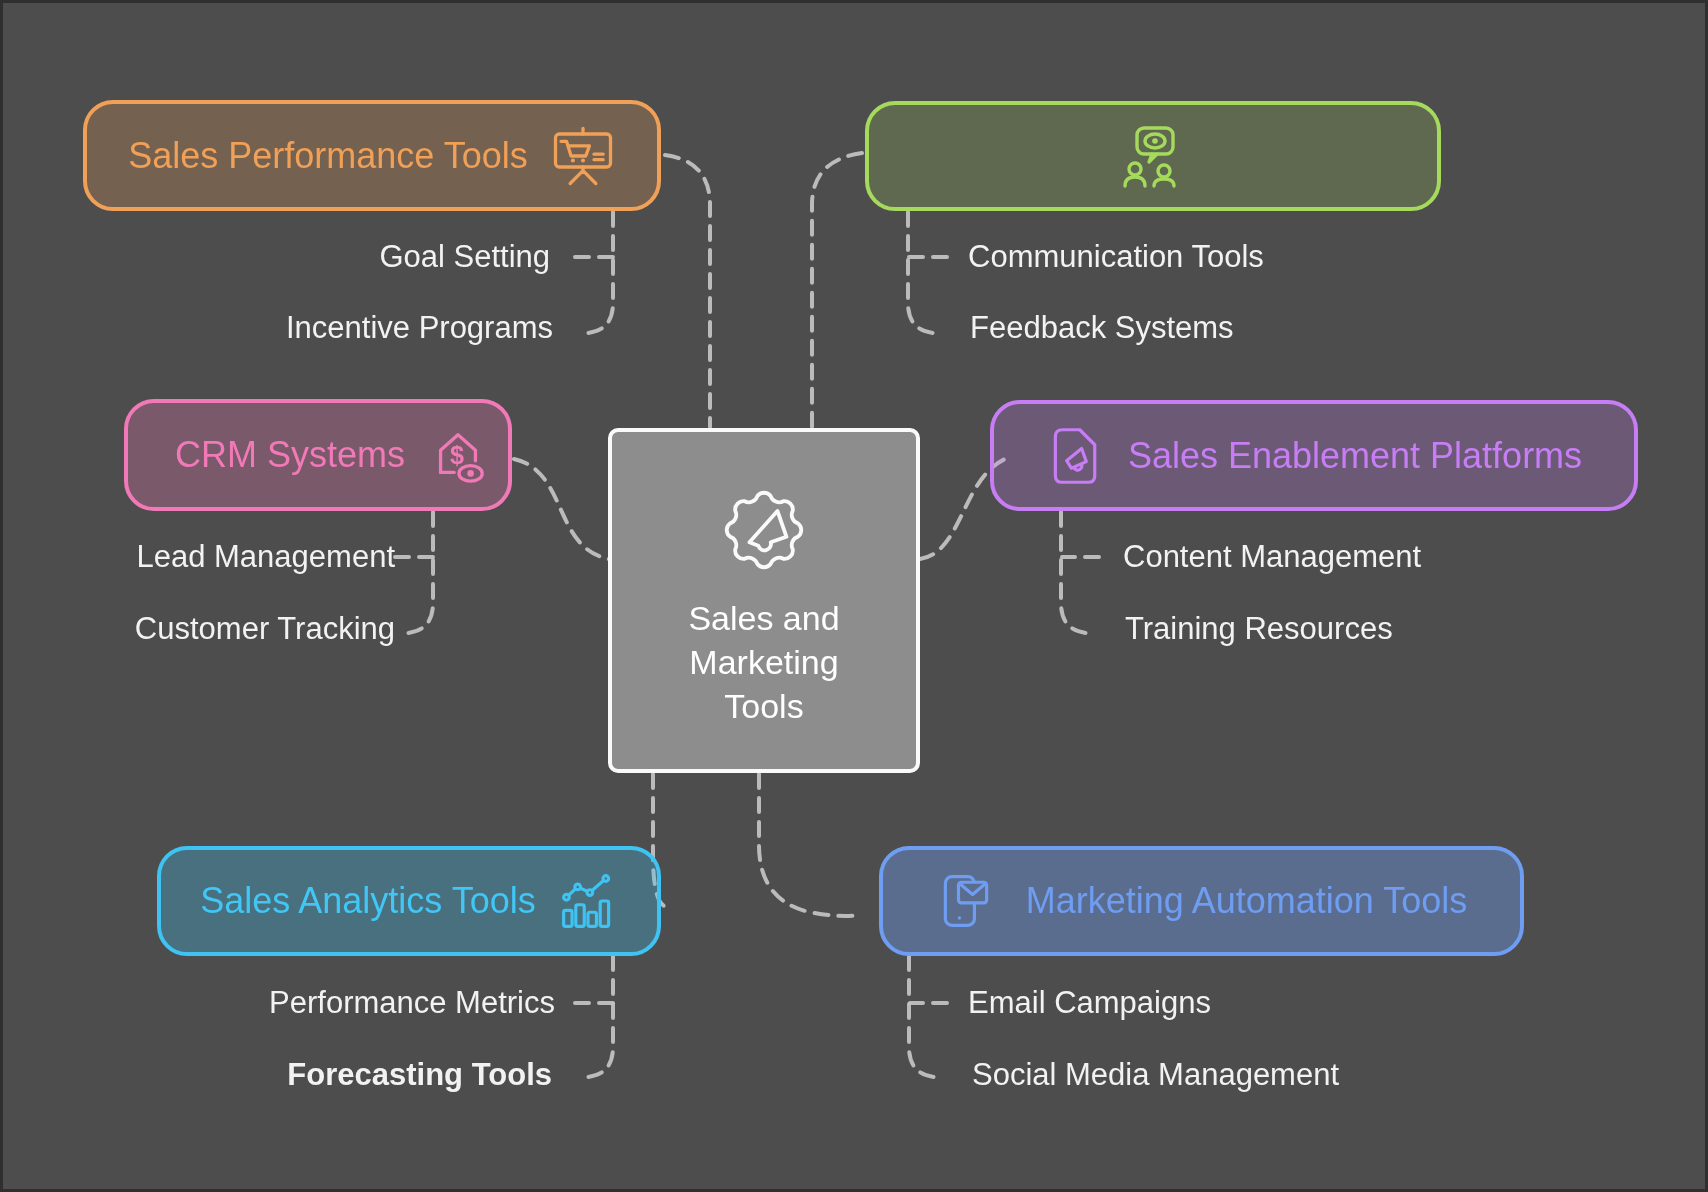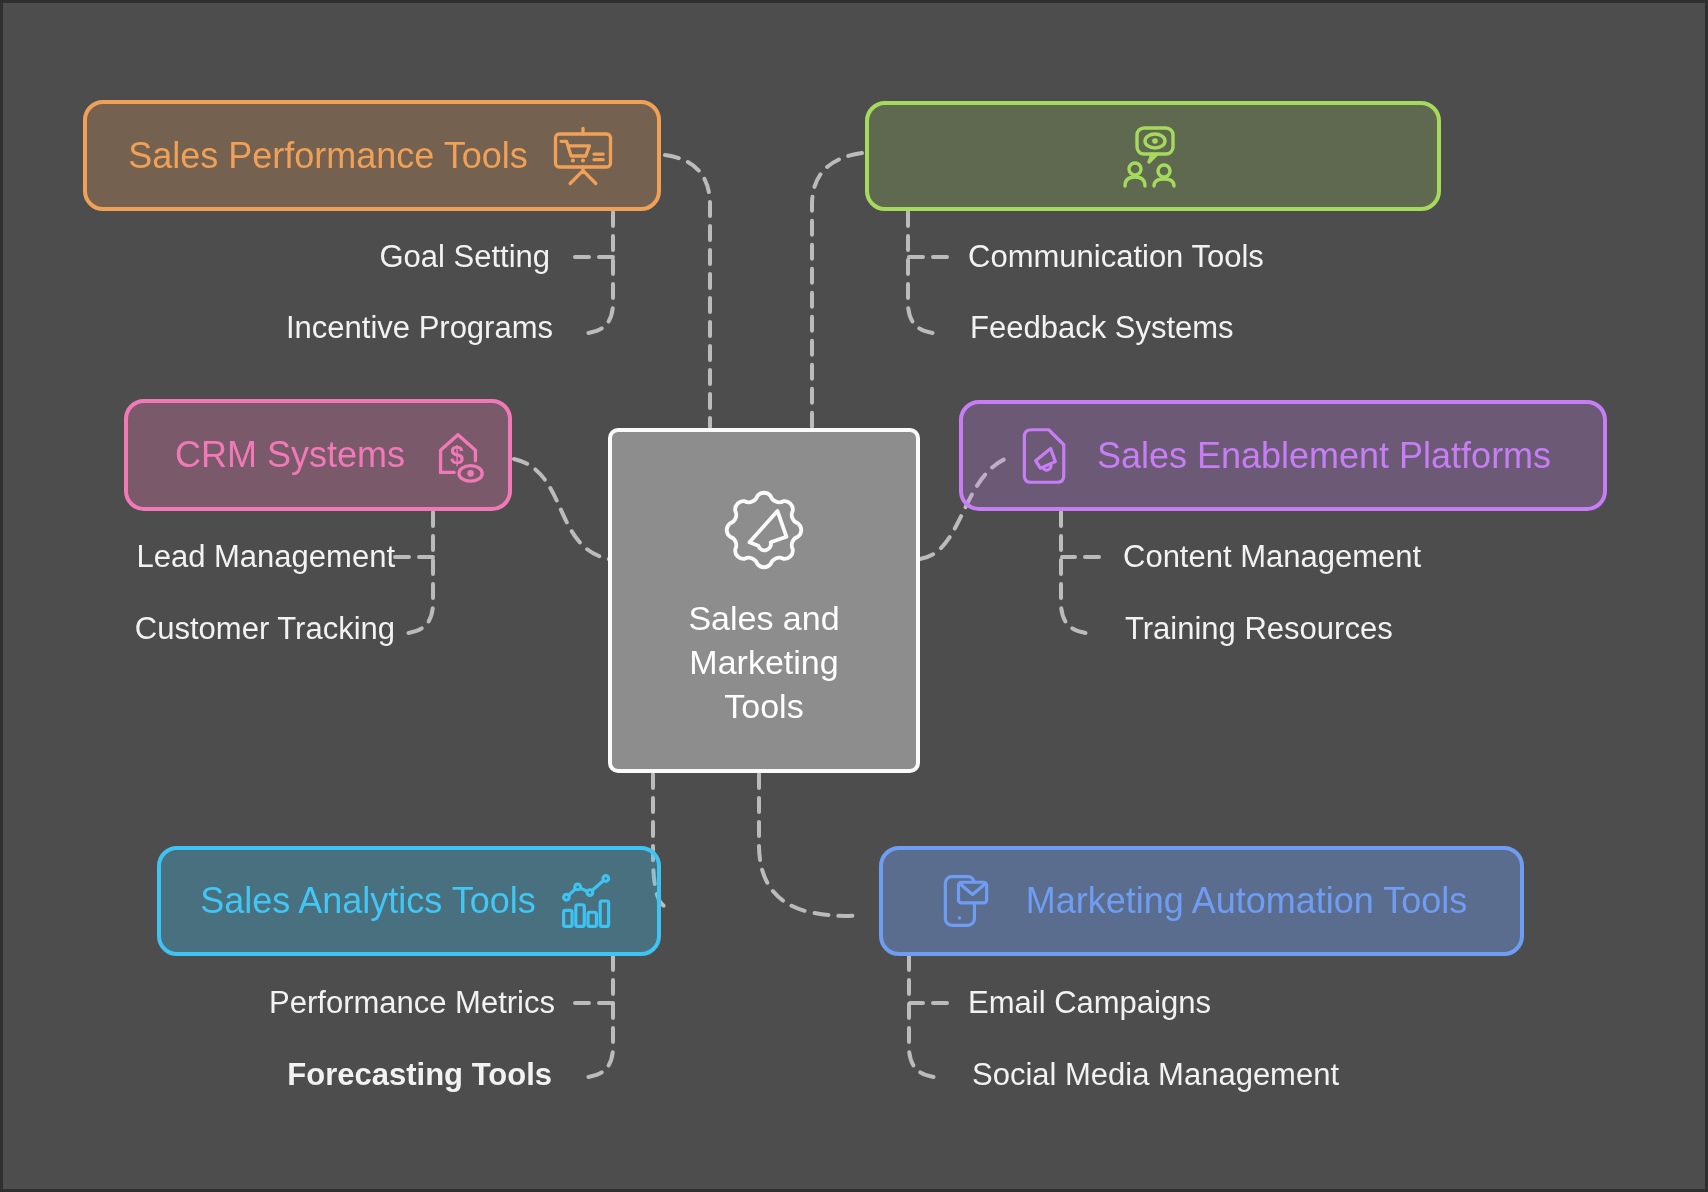--- a/index.html
+++ b/index.html
@@ -11,29 +11,29 @@
     box-sizing:border-box;
     overflow:hidden;
     font-family:"Liberation Sans","DejaVu Sans",sans-serif;
   }
   svg{display:block;}
   #connector-layer{position:absolute;left:0;top:0;width:1708px;height:1192px;pointer-events:none;}
   #connector-layer path{fill:none;stroke:#c4c4c4;stroke-width:4;stroke-linecap:round;stroke-dasharray:14 10;opacity:.92;}
 
   .node{
     position:absolute;display:flex;align-items:center;justify-content:center;
-    gap:22px;border-radius:20px;border:4px solid;box-sizing:border-box;
+    gap:22px;border-radius:30px;border:4px solid;box-sizing:border-box;
     font-size:36px;font-weight:500;white-space:nowrap;cursor:default;
   }
   .node .icon{flex:0 0 auto;}
 
   .node-performance{left:80px;top:97px;width:578px;height:111px;border-color:#f0a057;color:#f0a057;background:rgba(240,160,87,.25);}
   .node-engagement {left:862px;top:98px;width:576px;height:110px;border-color:#a5da5c;color:#a5da5c;background:rgba(165,218,92,.20);}
   .node-crm        {left:121px;top:396px;width:388px;height:112px;border-color:#f279b7;color:#f279b7;background:rgba(242,121,183,.28);padding-left:28px;}
-  .node-enablement {left:956px;top:397px;width:648px;height:111px;border-color:#c77ef5;color:#c77ef5;background:rgba(199,126,245,.25);text-align:center;}
+  .node-enablement {left:987px;top:397px;width:648px;height:111px;border-color:#c77ef5;color:#c77ef5;background:rgba(199,126,245,.25);text-align:center;}
   .node-analytics  {left:154px;top:843px;width:504px;height:110px;border-color:#3fc3f2;color:#41c6f5;background:rgba(63,195,242,.30);}
   .node-automation {left:876px;top:843px;width:645px;height:110px;border-color:#6f9df2;color:#6f9df2;background:rgba(111,157,242,.40);gap:30px;}
 
   .node-center{
     left:605px;top:425px;width:312px;height:345px;
     flex-direction:column;gap:10px;
     background:#8d8d8d;border-color:#fafafa;border-width:4px;border-radius:10px;
     color:#ffffff;font-size:34px;
   }
   .center-text{text-align:center;line-height:44px;font-weight:500;}

